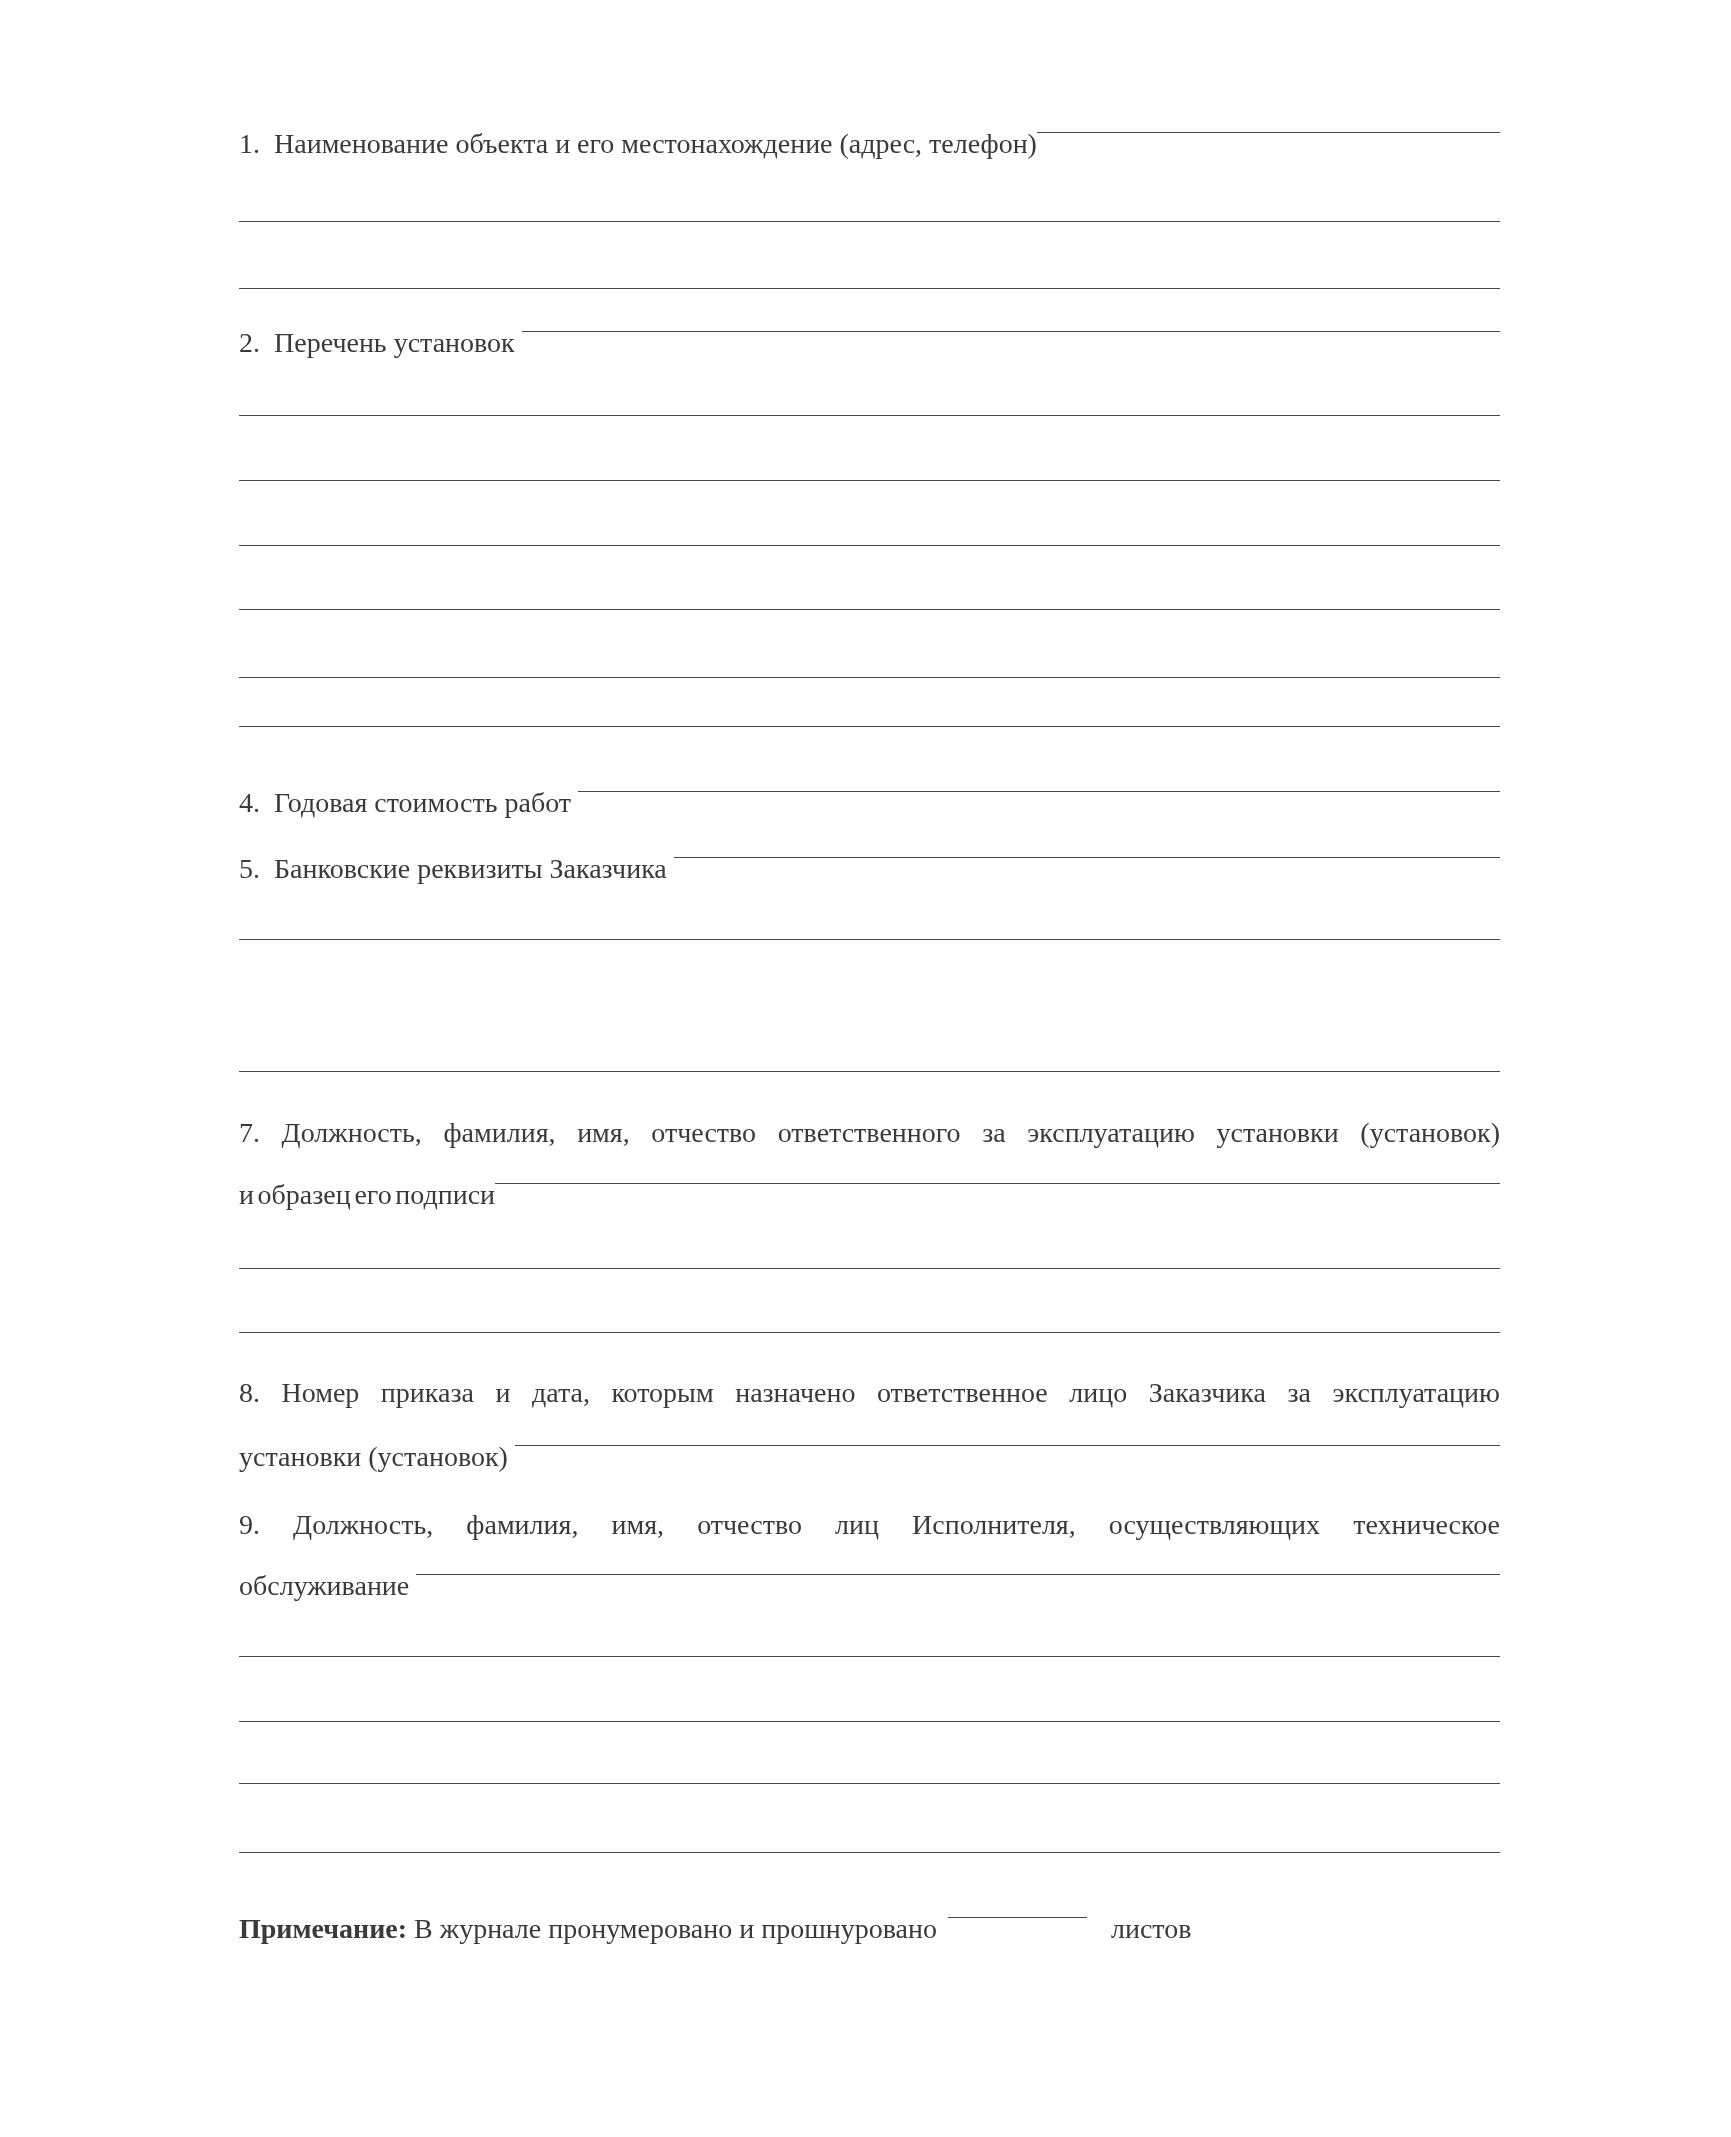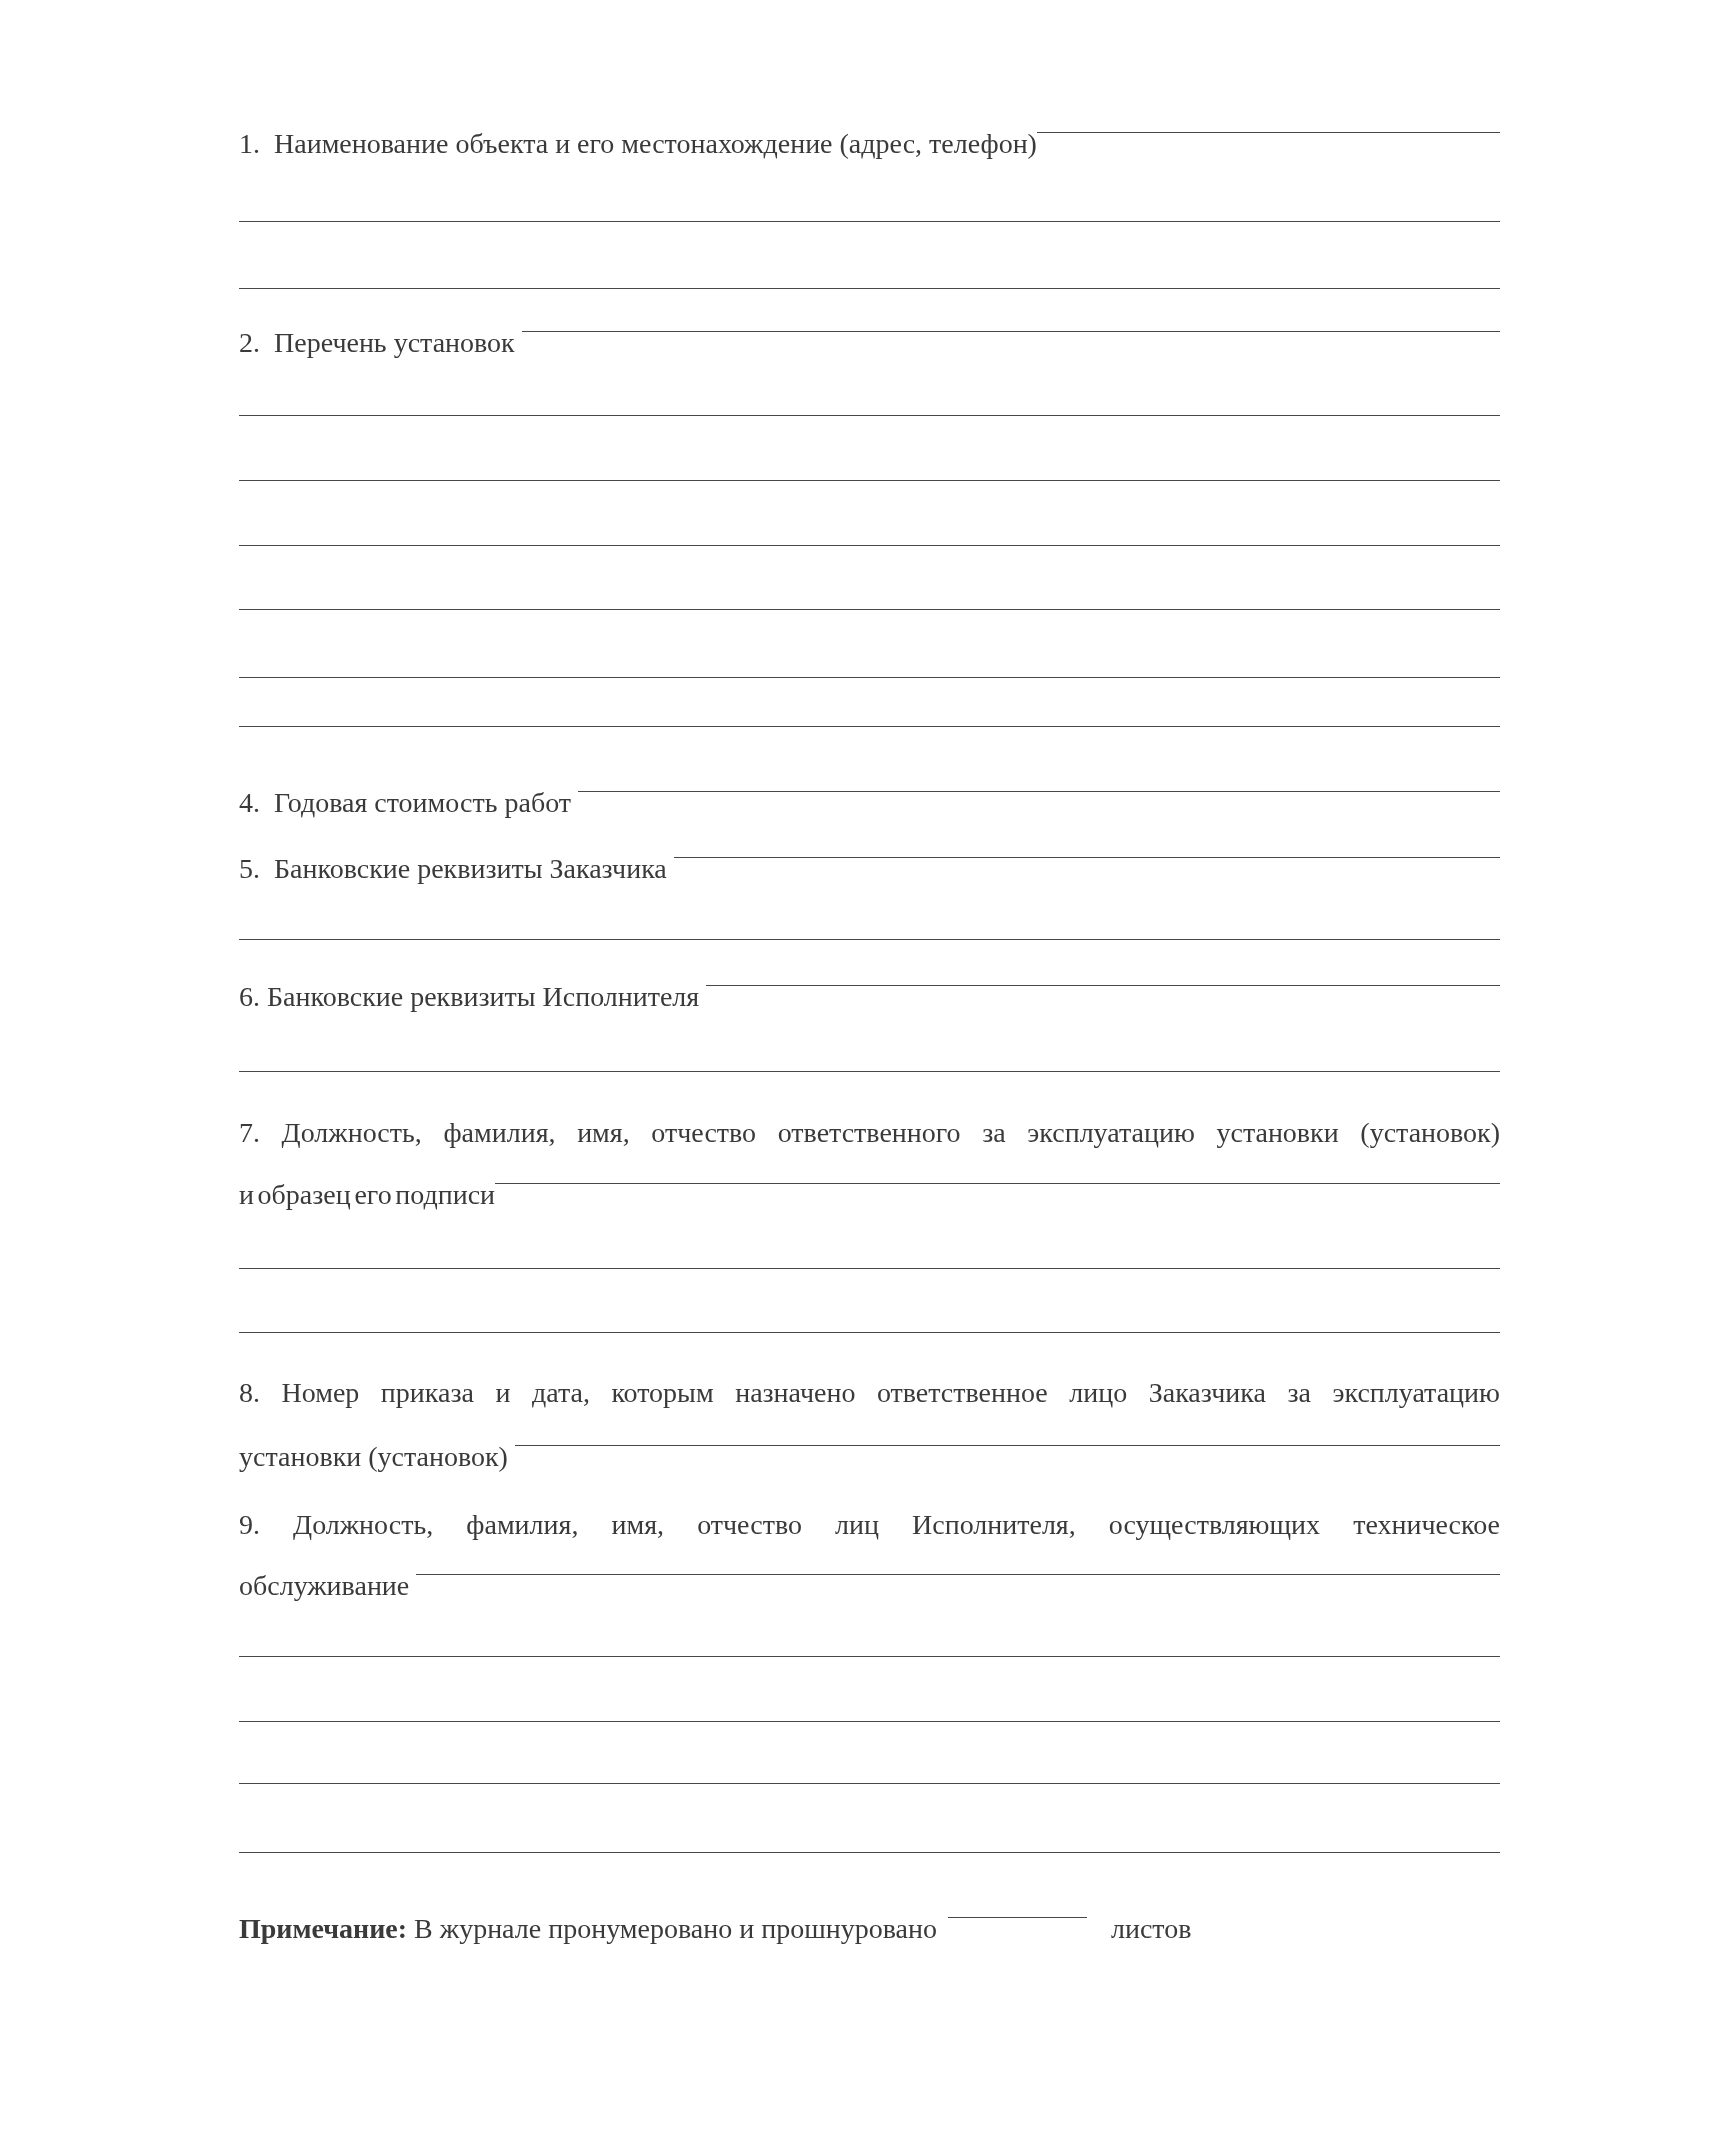--- a/index.html
+++ b/index.html
@@ -104,24 +104,20 @@
       <span class="t">4.  Годовая стоимость работ </span>
       <span class="fill"></span>
     </div>
 
     <div class="row" style="top:852px">
       <span class="t">5.  Банковские реквизиты Заказчика </span>
       <span class="fill"></span>
     </div>
     <div class="hr" style="top:939px"></div>
 
-    <div class="row" style="top:980px">
-      <span class="t">6. Банковские реквизиты Исполнителя </span>
-      <span class="fill"></span>
-    </div>
     <div class="hr" style="top:1071px"></div>
 
     <div class="jrow" style="top:1116px">
       <span>7. Должность, фамилия, имя, отчество ответственного за эксплуатацию установки (установок)</span>
     </div>
     <div class="row" style="top:1178px">
       <span class="t tight">и образец его подписи</span>
       <span class="fill"></span>
     </div>
     <div class="hr" style="top:1268px"></div>

